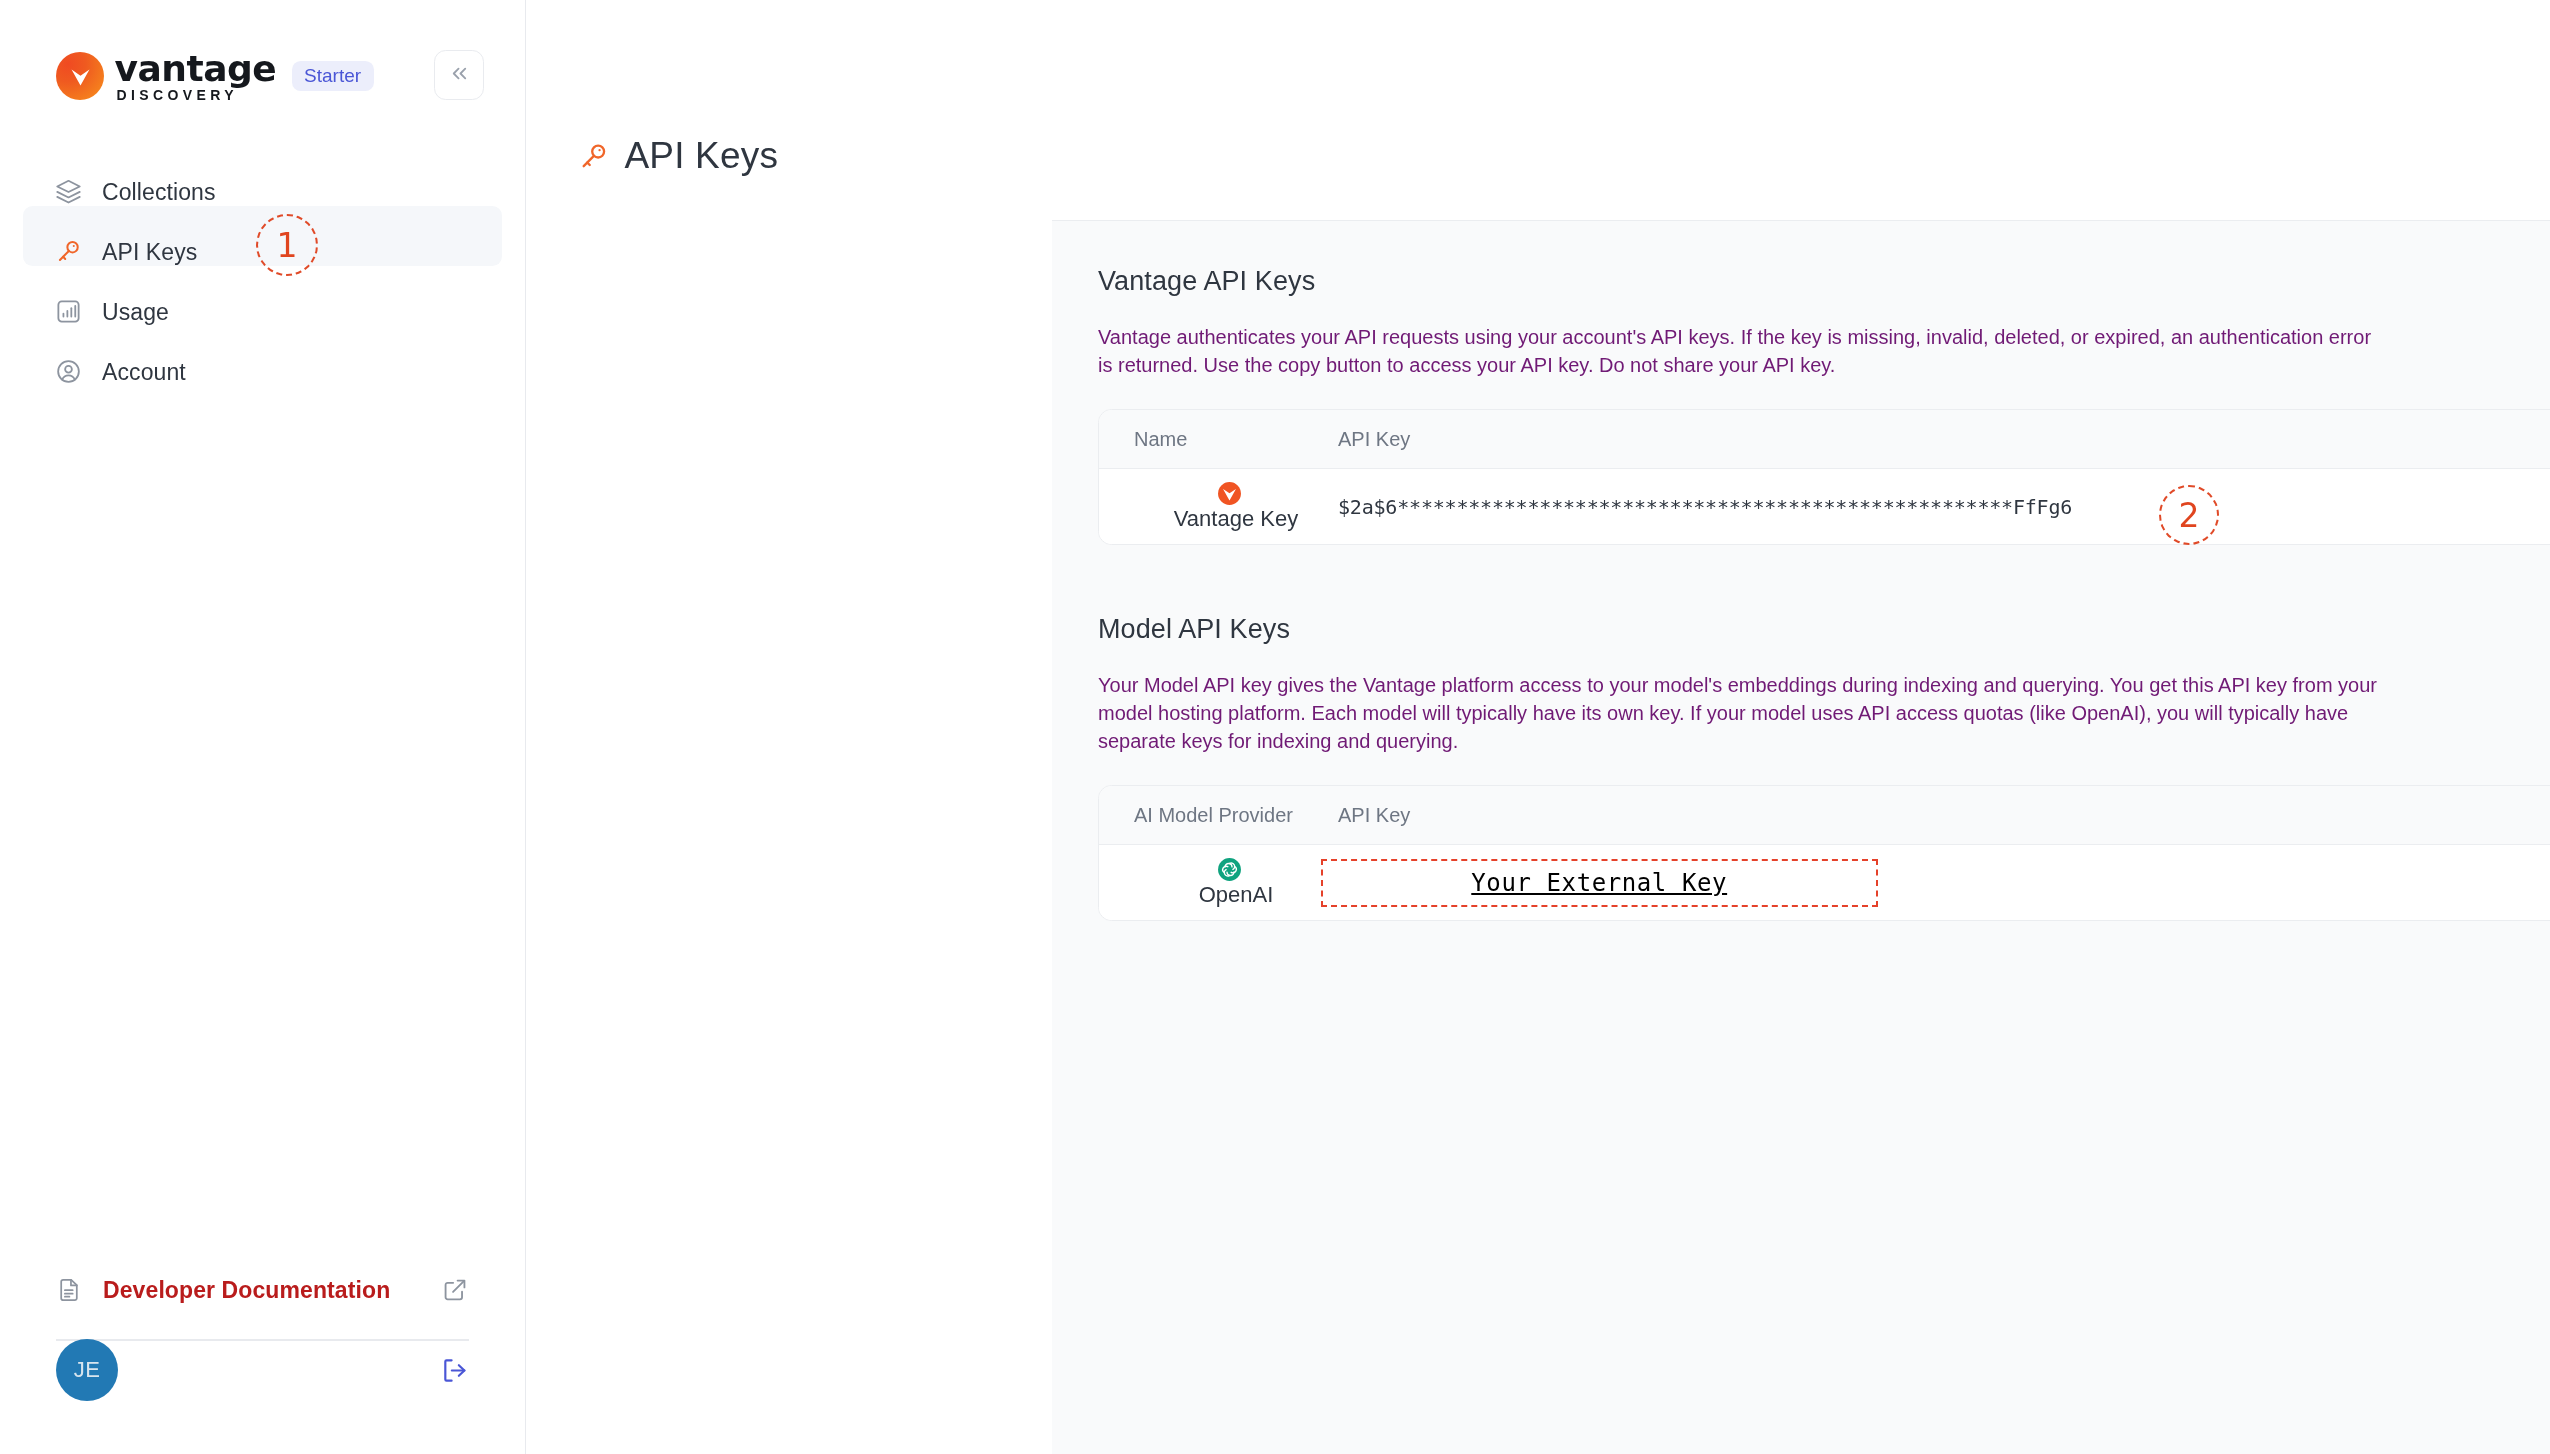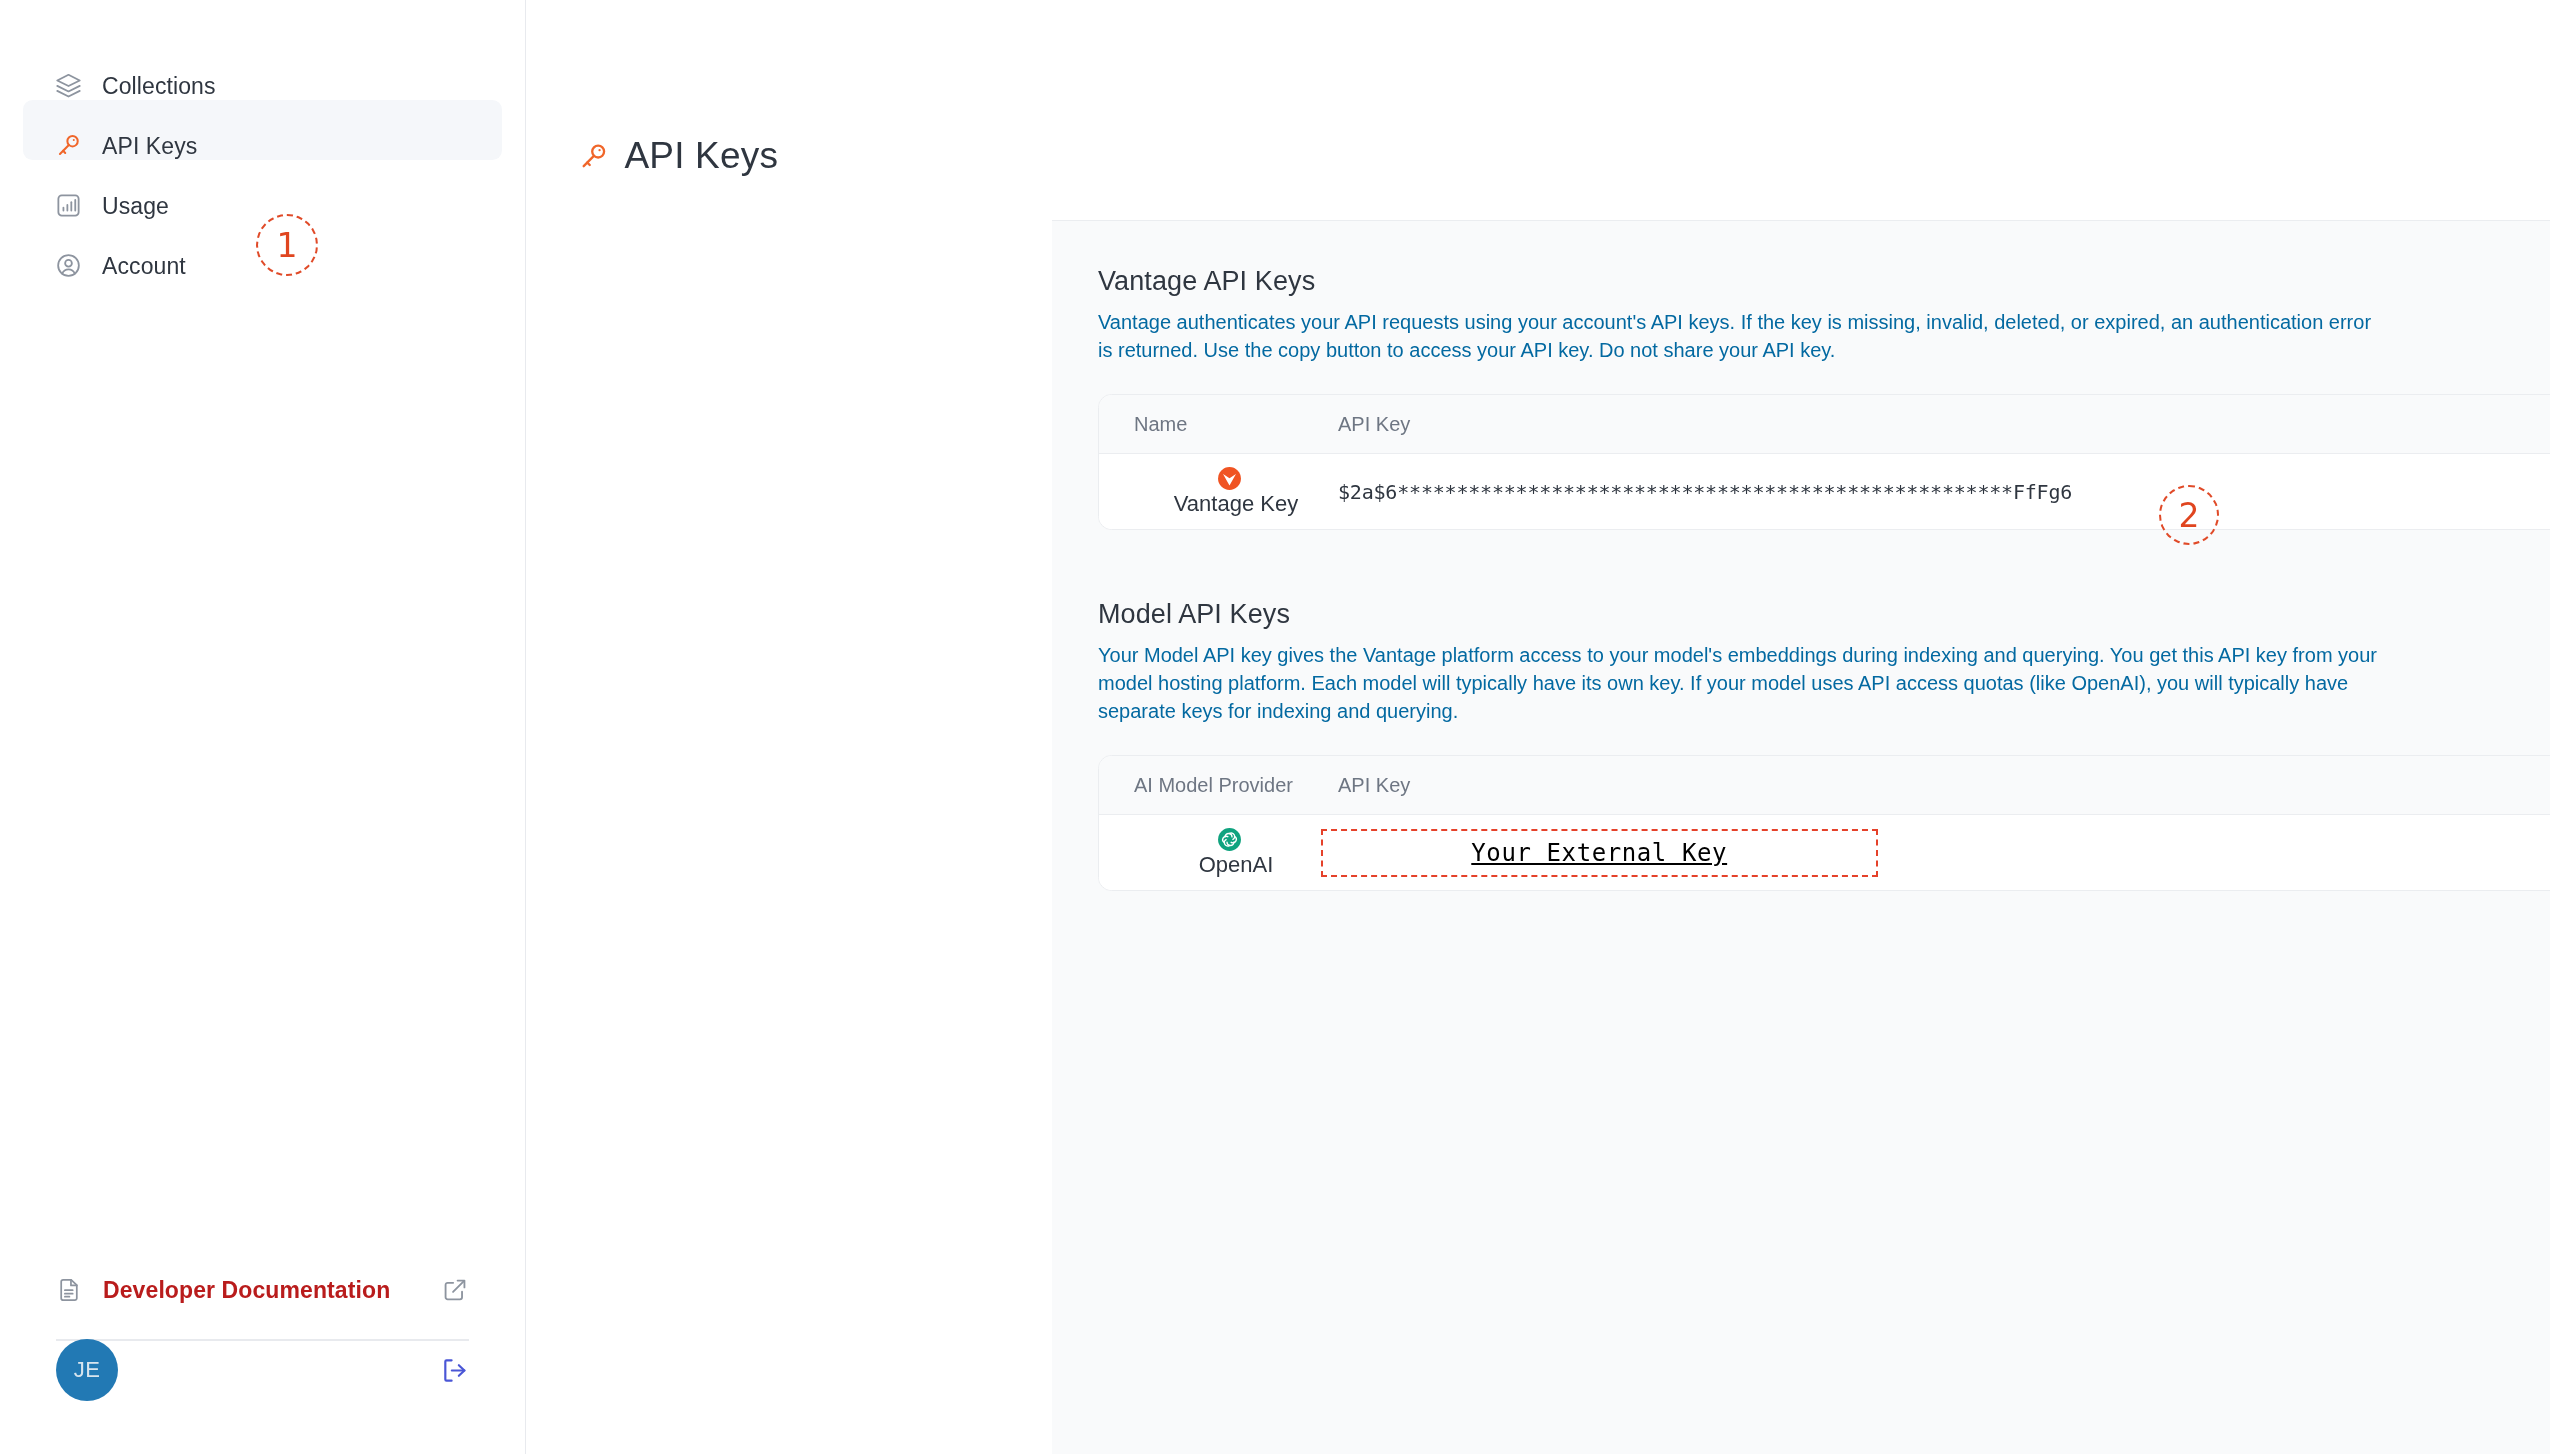--- a/index.html
+++ b/index.html
@@ -131,22 +131,22 @@
     border-right: 1.9px solid #ebedf0;
     box-sizing: border-box;
   }
   .panel-inner { padding: 45px 50px 0 46px; }
 
   .section-title {
     font-size: 27px; color: #2f3640; font-weight: 400;
     letter-spacing: 0.1px;
   }
   .section-desc {
-    font-size: 20px; line-height: 28px; color: #0369a1;
-    margin-top: 11px; max-width: 1281px;
+    font-size: 20px; line-height: 28px; color: #701a75;
+    margin-top: 26px; max-width: 1281px;
   }
 
   .table-card {
     background: #ffffff;
     border: 1.9px solid #ebedf0;
     border-radius: 13.5px;
     margin-top: 30px;
     overflow: hidden;
   }
   .thead {
@@ -192,20 +192,41 @@
   }
   .section2-head .s2-left { flex: 1 1 auto; }
 </style>
 </head>
 <body>
 
 <div class="app">
 
   <aside class="sidebar">
 
+    <div class="brand-row">
+      <div class="logo-mark">
+        <svg width="29" height="29" viewBox="0 0 24 24">
+          <path d="M4.6 6.2 L12 19.4 L19.4 6.2 L12 11.3 Z" fill="#ffffff"></path>
+        </svg>
+      </div>
+      <div class="wordmark">
+        <span class="wm-top">vantage</span>
+        <span class="wm-bot">DISCOVERY</span>
+      </div>
+      <div class="plan-badge">Starter</div>
+
+      <div class="collapse-btn">
+        <span>
+          <svg width="23" height="23" viewBox="0 0 24 24" fill="none" stroke="#9aa1ac" stroke-width="1.9" stroke-linecap="round" stroke-linejoin="round">
+            <polyline points="11,17 6,12 11,7"></polyline>
+            <polyline points="18,17 13,12 18,7"></polyline>
+          </svg>
+        </span>
+      </div>
+    </div>
 
     <nav class="nav">
 
       <div class="nav-item">
         <span class="nav-ico">
           <svg width="27" height="27" viewBox="0 0 24 24" fill="none" stroke="#8d949f" stroke-width="1.6" stroke-linecap="round" stroke-linejoin="round">
             <polygon points="12,2.5 22,7.5 12,12.5 2,7.5"></polygon>
             <polyline points="2,12.3 12,17.3 22,12.3"></polyline>
             <polyline points="2,16.8 12,21.8 22,16.8"></polyline>
           </svg>

